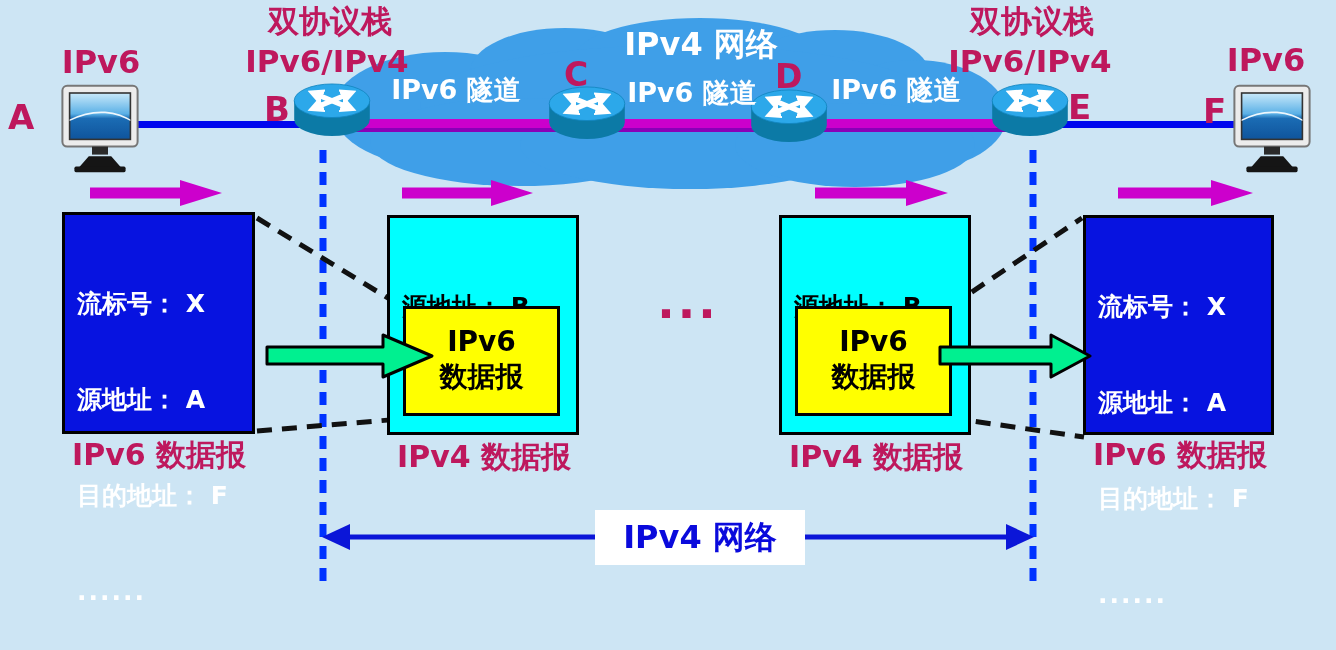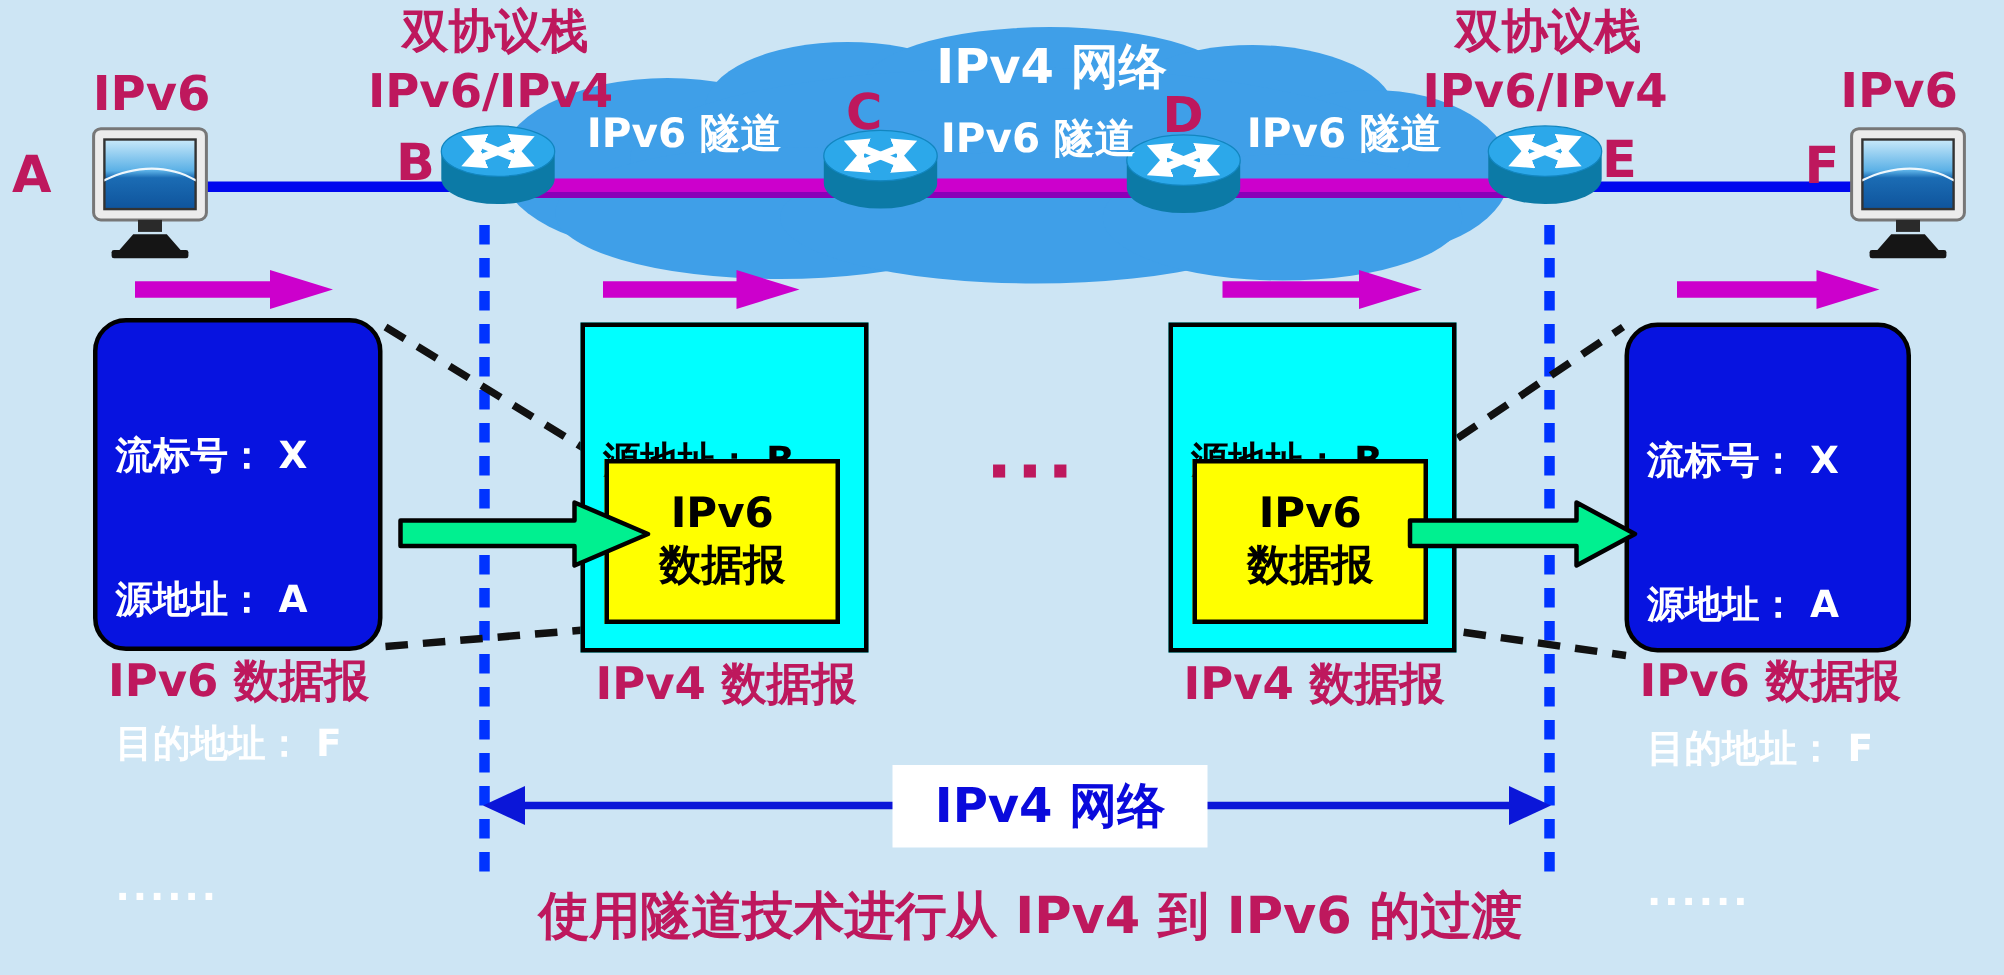--- a/index.html
+++ b/index.html
@@ -6,21 +6,21 @@
   body{font-family:"DejaVu Sans","Liberation Sans",sans-serif;background:#cde5f4;}
   #stage{position:relative;width:1336px;height:650px;background:#cde5f4;overflow:hidden;}
   .layer{position:absolute;left:0;top:0;width:1336px;height:650px;pointer-events:none;}
   .base{z-index:1;}
   .top{z-index:3;}
   .lbl{position:absolute;font-weight:700;color:#be185d;white-space:pre;z-index:2;line-height:1.15;}
   .cx{transform:translateX(-50%);}
   .white{color:#fff;}
   
   .pbox{position:absolute;border:3px solid #000;box-sizing:border-box;z-index:2;}
-  .pbox.bluebg{background:#0713e0;color:#fff;border-radius:22px;}
+  .pbox.bluebg{background:#0713e0;color:#fff;}
   .pbox.cyanbg{background:#00ffff;color:#000;}
   .pfields{padding:12px 0 0 12px;font-size:25px;font-weight:700;white-space:pre;}
   .pfields .fl{line-height:38px;}
   .pfields.cyanf .fl{line-height:37px;}
   .dots{line-height:26px;letter-spacing:2px;}
   .ybox{position:absolute;left:13px;top:88px;width:157px;height:110px;background:#ffff00;
         border:3px solid #000;box-sizing:border-box;text-align:center;font-size:28px;
         font-weight:700;line-height:35px;padding-top:15px;}
   .bottom-label{position:absolute;left:595px;top:510px;width:210px;height:55px;background:#fff;
         z-index:2;text-align:center;font-size:32px;font-weight:700;line-height:55px;color:#0a0adc;}
@@ -186,20 +186,19 @@
       <div class="fl">流标号： X</div>
       <div class="fl">源地址： A</div>
       <div class="fl">目的地址： F</div>
       <div class="fl dots">......</div>
     </div>
 
   </div>
   <div class="lbl cx" style="left:1180px;top:438px;font-size:30px;">IPv6 数据报</div>
 
   <div class="bottom-label">IPv4 网络</div>
-  <div class="lbl cx" style="left:687px;top:592px;font-size:34px;">使用隧道技术进行从 IPv4 到 IPv6 的过渡</div>
 
   <svg class="layer top" viewBox="0 0 1336 650">
     <path d="M267,347 L383,347 L383,335 L432,356 L383,377 L383,364 L267,364 Z" fill="#00f090" stroke="#000" stroke-width="3" stroke-linejoin="round"></path>
     <path d="M940,347 L1051,347 L1051,335 L1090,356 L1051,377 L1051,364 L940,364 Z" fill="#00f090" stroke="#000" stroke-width="3" stroke-linejoin="round"></path>
   </svg>
 
 </div>
 
 </body></html>

